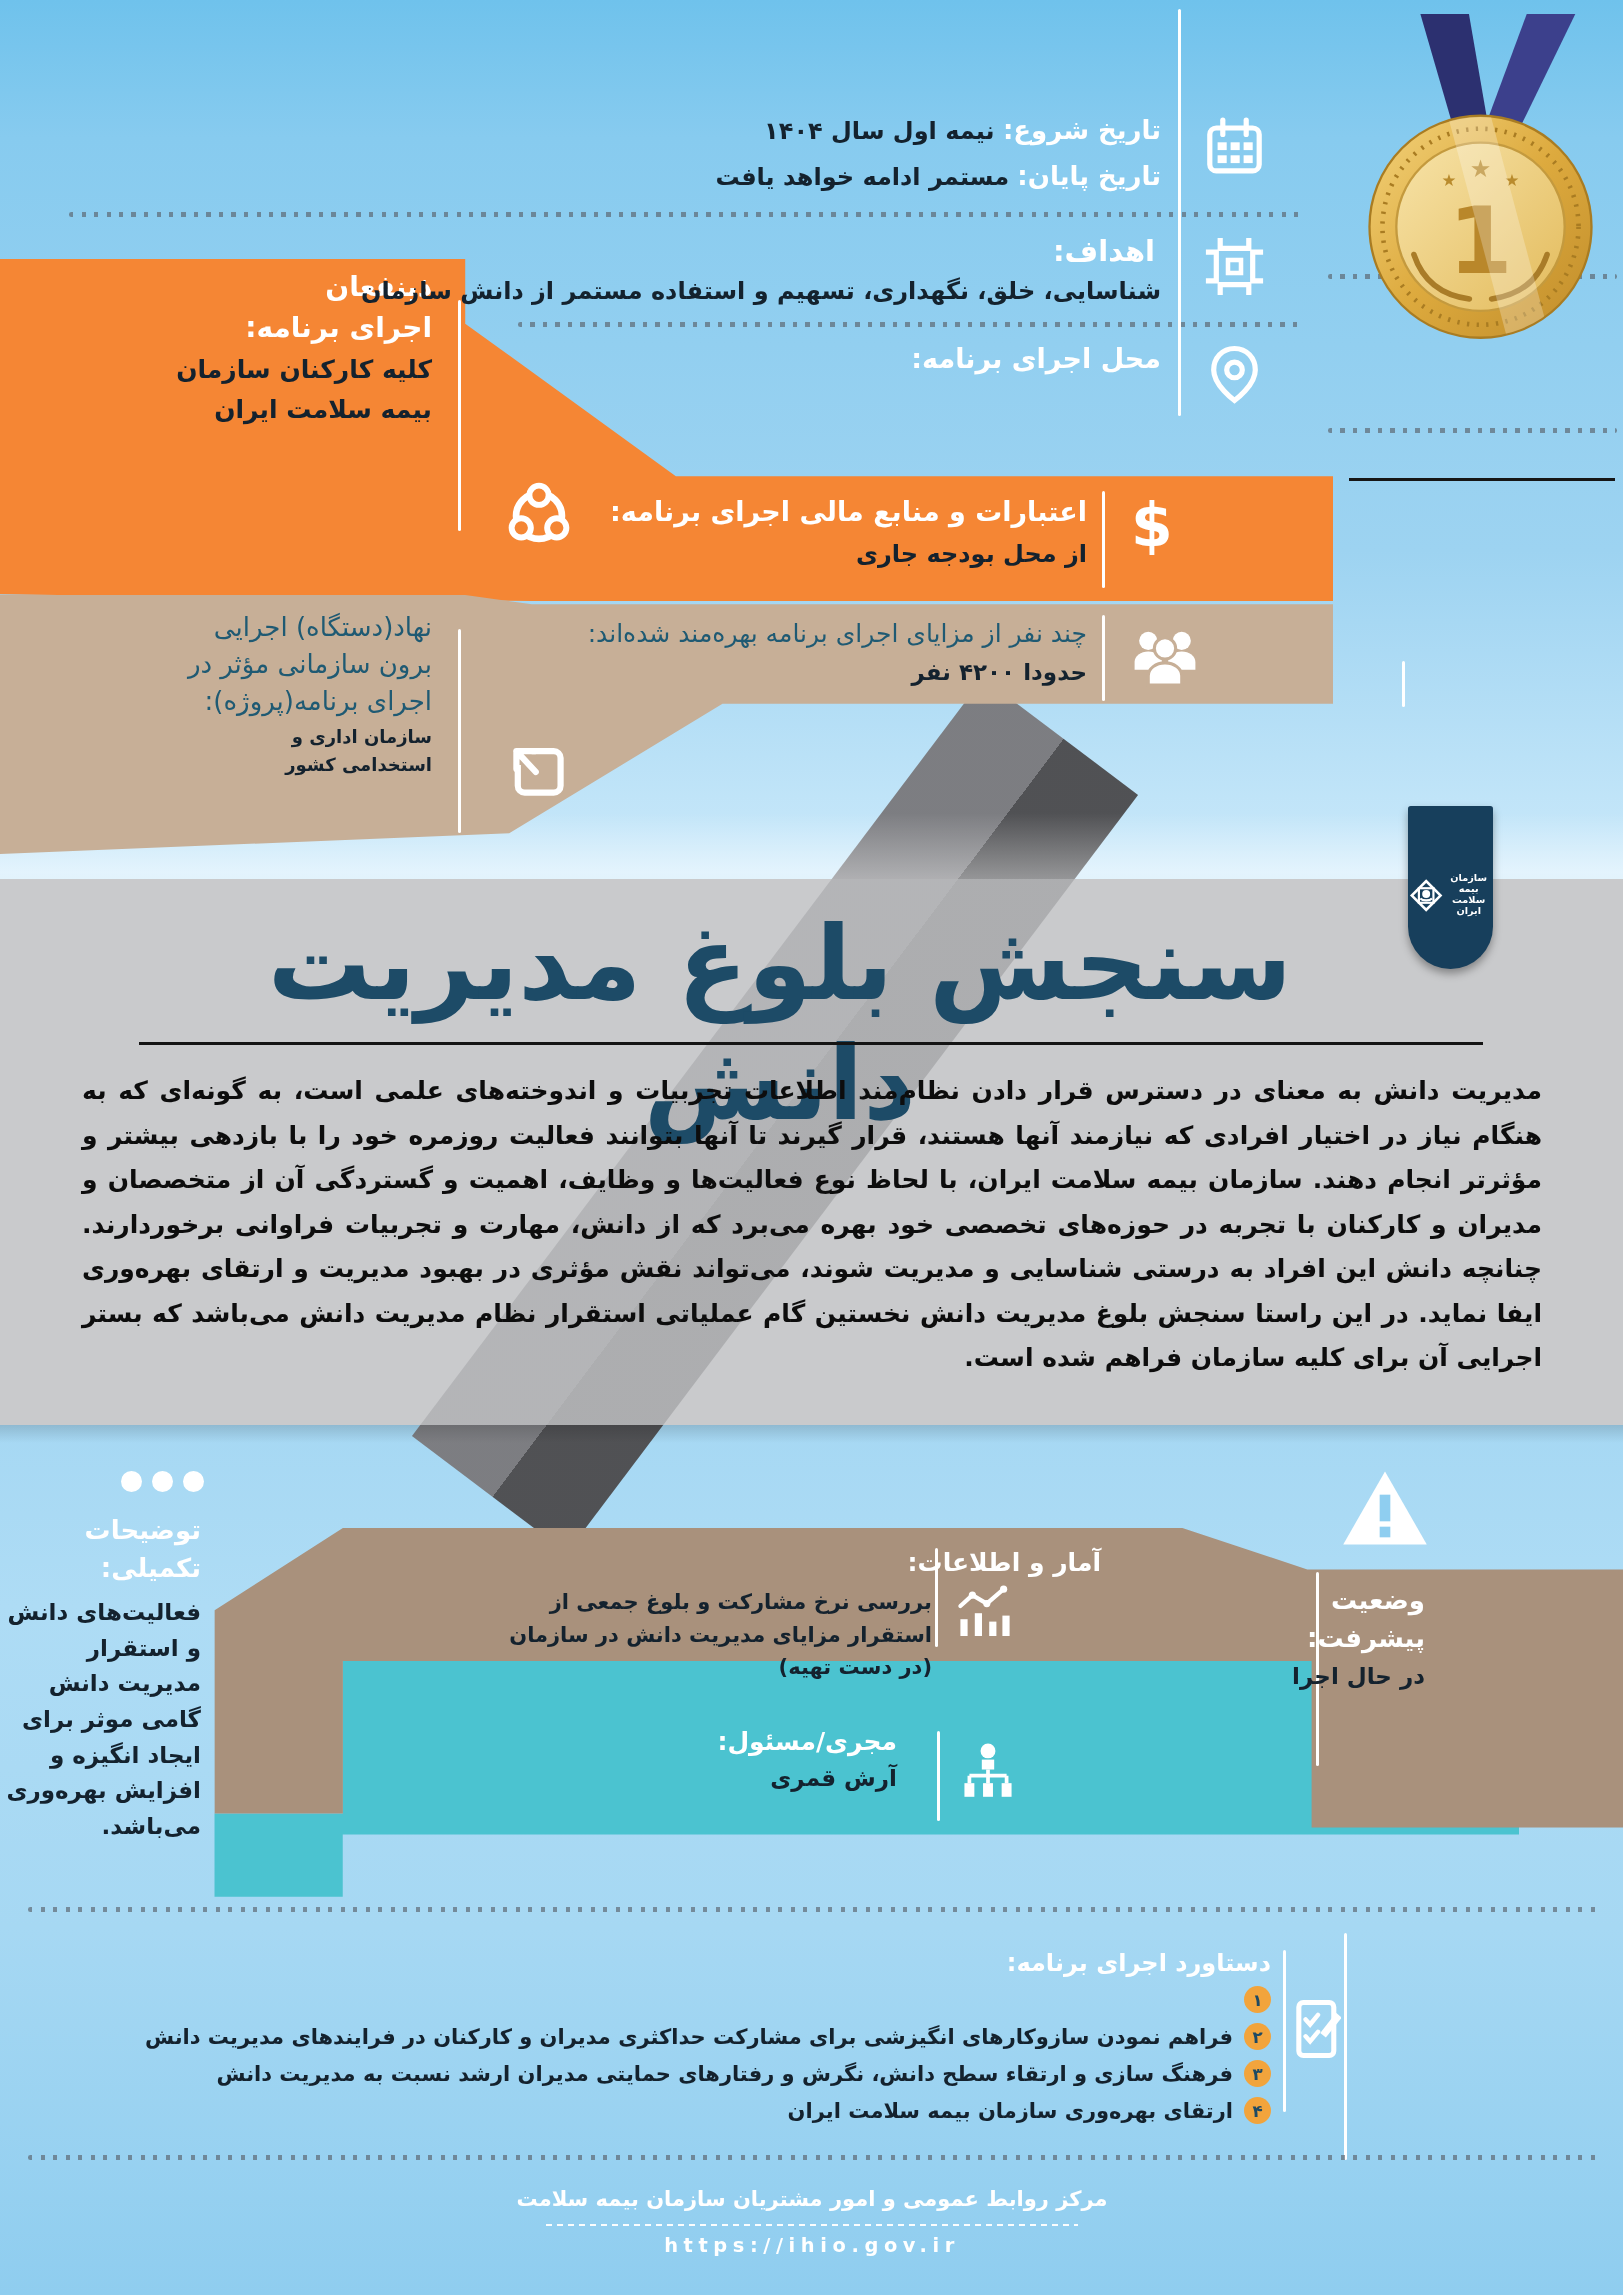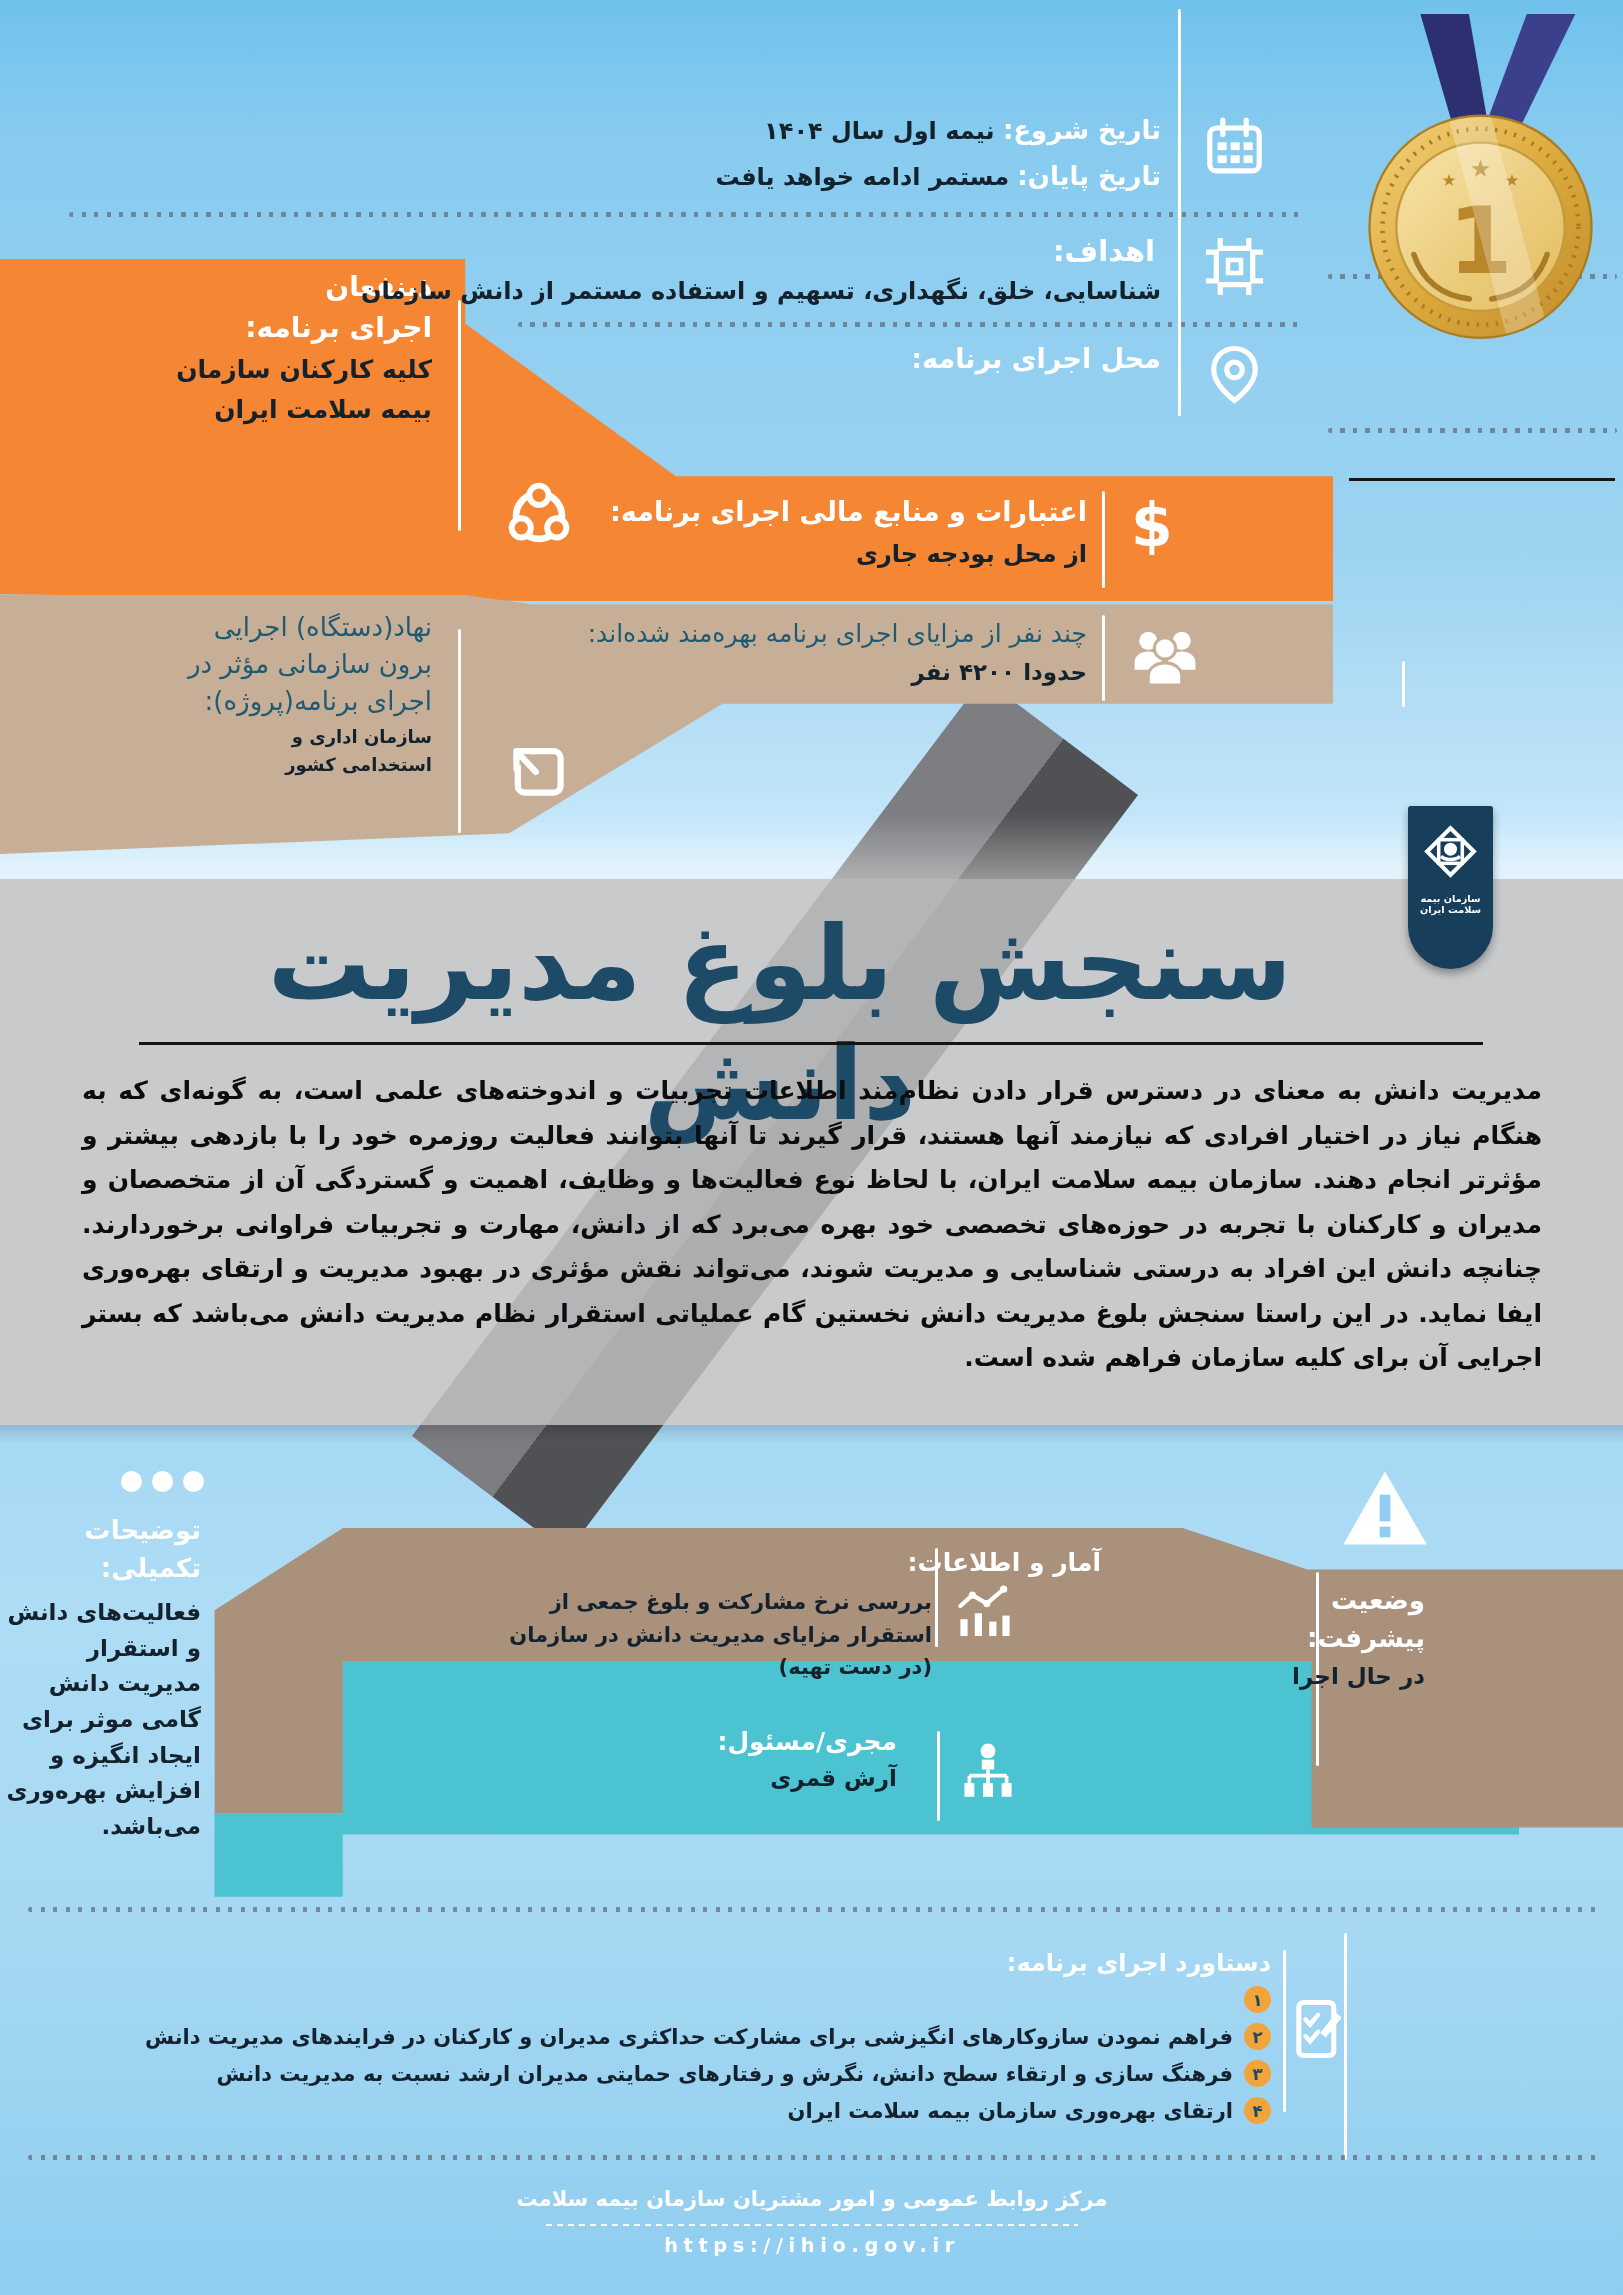--- a/index.html
+++ b/index.html
@@ -22,21 +22,21 @@
     background:linear-gradient(90deg,rgba(70,70,75,.16) 0 52%,rgba(25,25,28,.16) 52% 100%);z-index:4;}
   .strip{position:absolute;left:0;top:813px;width:1623px;height:66px;background:linear-gradient(180deg,rgba(255,255,255,0),rgba(255,255,255,.5));z-index:2;}
   .under-shadow{position:absolute;left:0;top:1425px;width:1623px;height:17.6px;background:linear-gradient(180deg,rgba(0,0,0,.14),rgba(0,0,0,0));z-index:2;}
   .icon{position:absolute;z-index:8;}
   .txt{position:absolute;z-index:8;}
   .numcirc{width:27px;height:27px;border-radius:50%;background:#f2a43c;color:#1f4a63;font-weight:700;
     display:flex;align-items:center;justify-content:center;font-size:16.7px;flex:0 0 auto;}
   .item{position:absolute;z-index:8;display:flex;align-items:center;gap:11px;direction:rtl;}
   .badge{position:absolute;left:1408px;top:806px;width:85px;height:163px;background:#173f5c;
     border-radius:2.8px 2.8px 43px 43px;z-index:9;box-shadow:0 4.6px 8.3px rgba(0,0,0,.35);
-    display:flex;flex-direction:column;align-items:center;}
+    display:flex;flex-direction:row;align-items:center;}
   .dashw{position:absolute;height:1.9px;background:repeating-linear-gradient(90deg,#ffffff 0 5.6px,transparent 5.6px 11px);opacity:.95;z-index:8;}
 </style>
 </head>
 <body>
 
 <div class="page">
 
   <div class="ribbon"></div>
   <div class="strip"></div>
   <div class="gray-band"></div>

